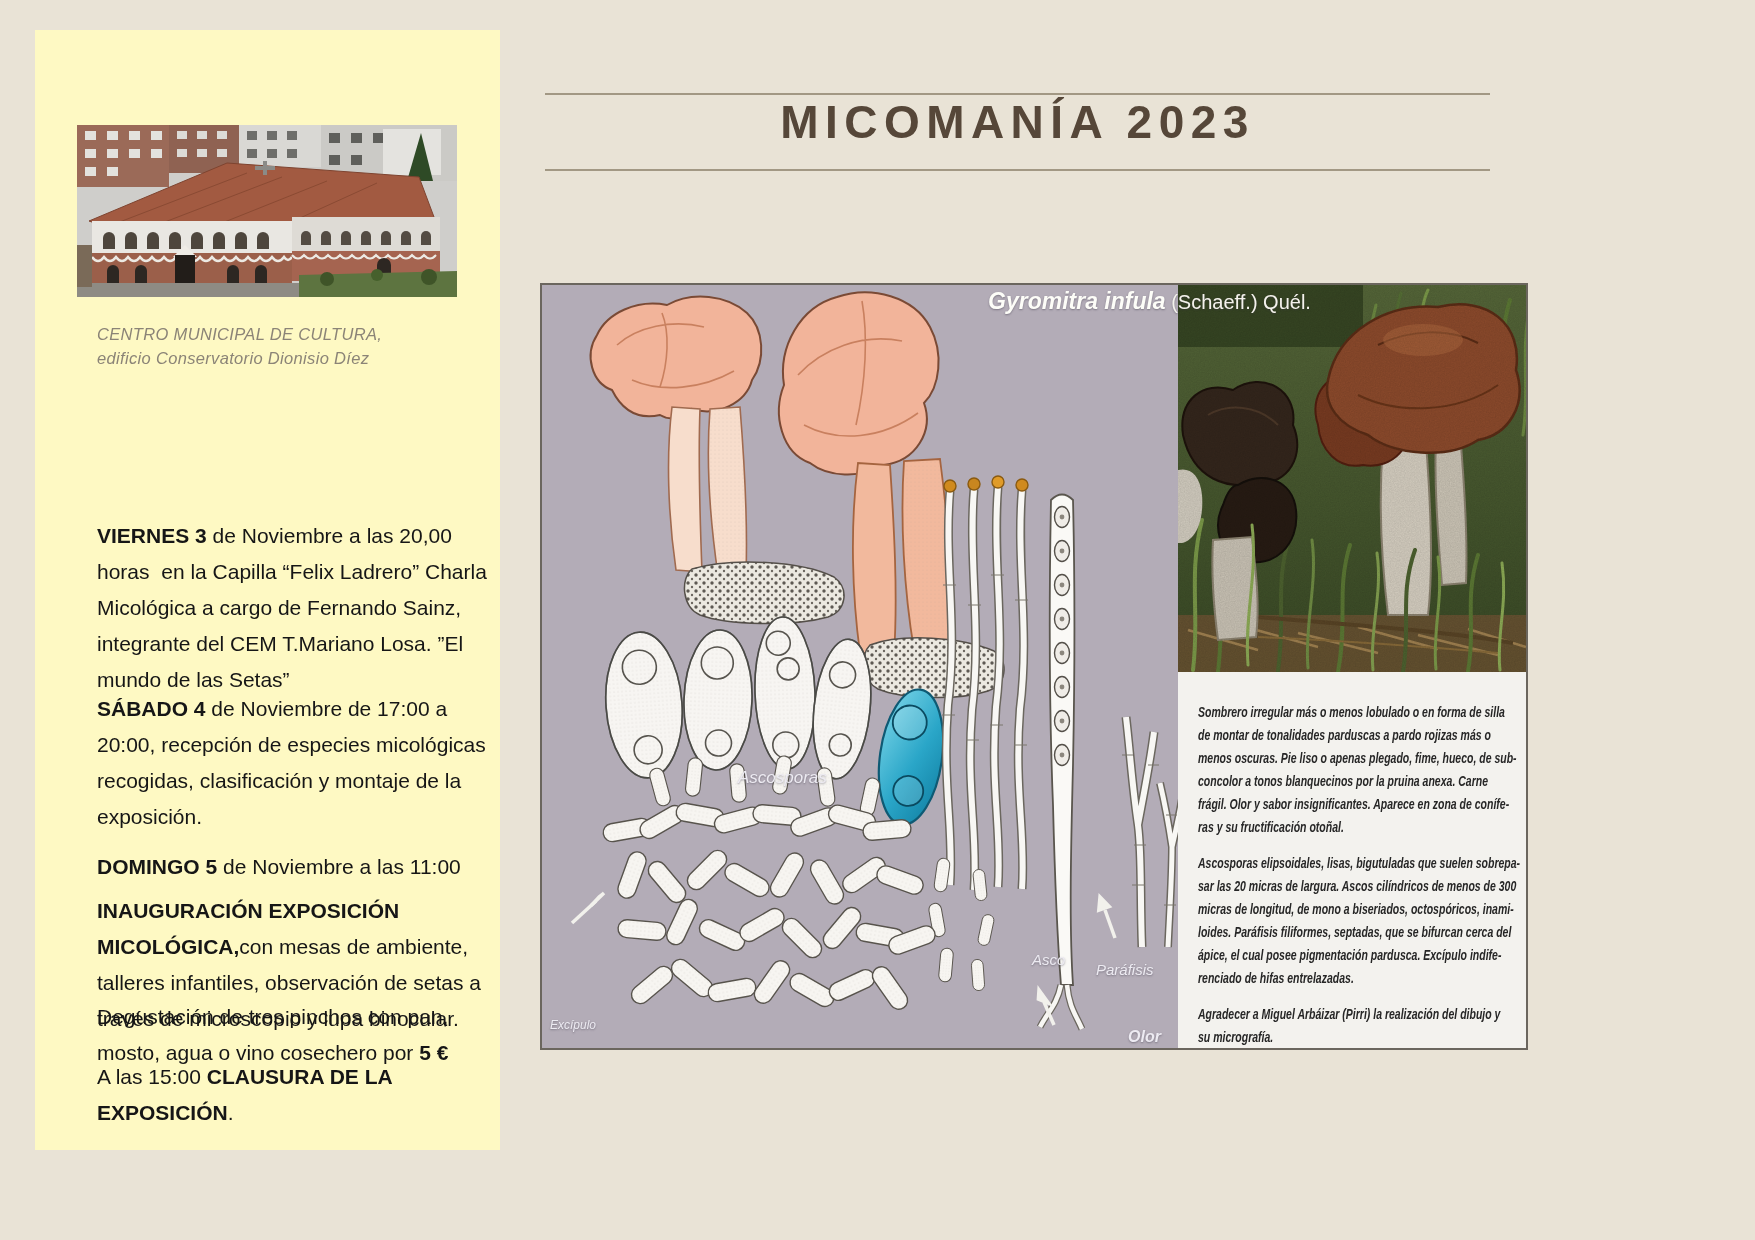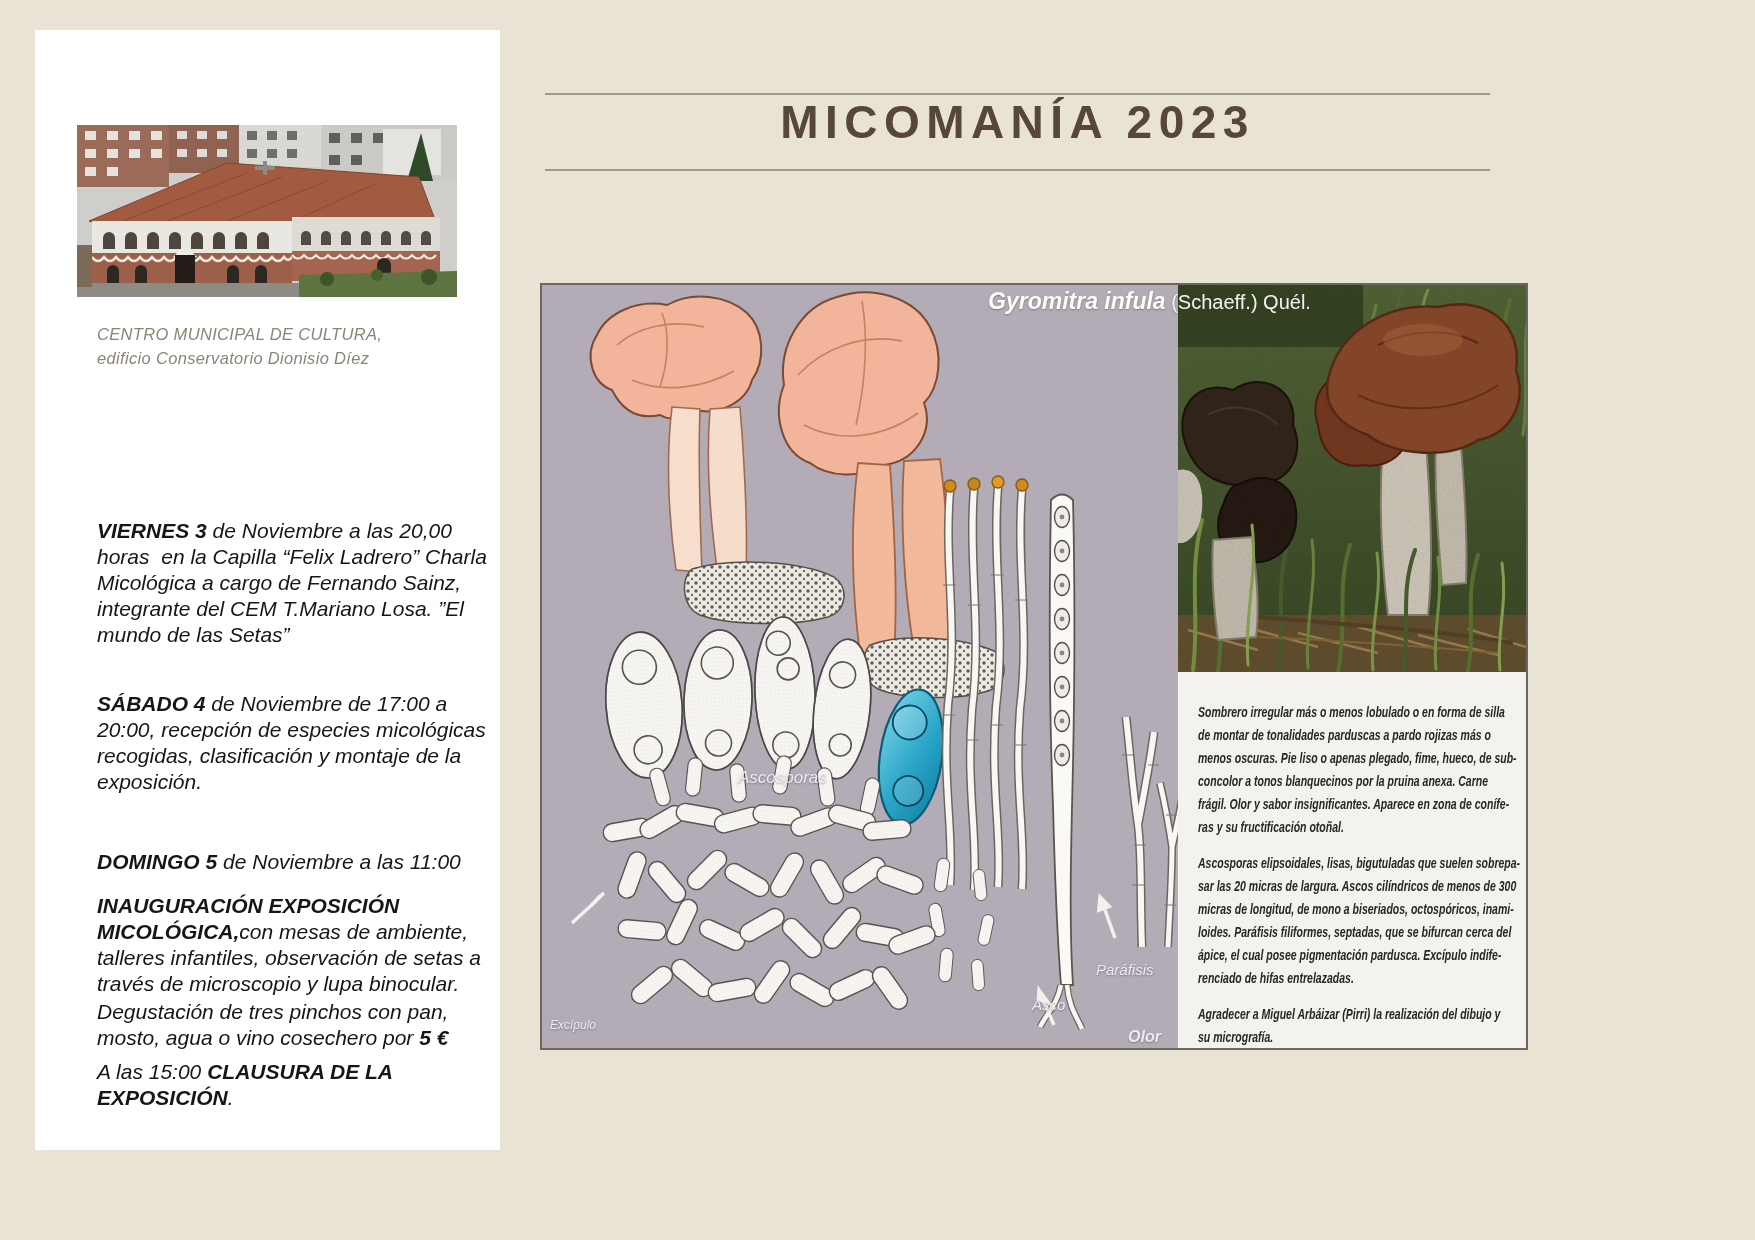--- a/index.html
+++ b/index.html
@@ -4,32 +4,32 @@
 <style>
   html,body{margin:0;padding:0;}
   body{
     width:1755px;height:1240px;position:relative;overflow:hidden;
     background:#e9e3d6;
     font-family:"Liberation Sans",sans-serif;
   }
   
   .sidebar{
     position:absolute;left:35px;top:30px;width:465px;height:1120px;
-    background:#ffffff;
+    background:#fef9c3;
   }
   .building-photo{
     position:absolute;left:42px;top:95px;width:380px;height:172px;display:block;
   }
   .caption{
     position:absolute;left:62px;top:292px;width:380px;
     font-style:italic;font-size:16.5px;line-height:24px;color:#8b8477;letter-spacing:.02em;
   }
   .event{
     position:absolute;left:62px;width:395px;
-    font-size:21px;line-height:26px;color:#161616;white-space:pre-wrap;font-style:italic;
+    font-size:21px;line-height:36px;color:#161616;white-space:pre-wrap;
   }
   .event b{font-weight:bold;}
   .ev-viernes{top:467px;}
   .ev-sabado{top:640px;}
   .ev-domingo{top:798px;}
   .ev-inaug{top:842px;}
   .ev-degust{top:948px;}
   .ev-clausura{top:1008px;}
   
   .header{
@@ -60,21 +60,21 @@
   
   .fig-label{
     position:absolute;color:#edebf2;font-style:italic;white-space:nowrap;
     text-shadow:0 1px 2px rgba(60,55,70,.45);
   }
   .species-line{left:446px;top:3px;font-style:normal;}
   .species-line .sp{font-style:italic;font-weight:700;font-size:23px;color:#fdfdf8;}
   .species-line .auth{font-style:normal;font-size:20px;color:#f4f2ec;}
   .lbl-ascosporas{left:196px;top:483px;font-size:17px;}
   .lbl-excipulo{left:8px;top:733px;font-size:12px;}
-  .lbl-asco{left:490px;top:711px;font-size:15px;}
+  .lbl-asco{left:490px;top:666px;font-size:15px;}
   .lbl-parafisis{left:554px;top:676px;font-size:15px;text-align:right;}
   .lbl-pirri{left:586px;top:743px;font-size:16px;font-weight:700;}
 </style>
 </head>
 <body>
 
 <div class="sidebar">
 
   <svg class="building-photo" viewBox="0 0 380 172" aria-hidden="true">
     <rect x="0" y="0" width="380" height="172" fill="#cfcecb"></rect>

